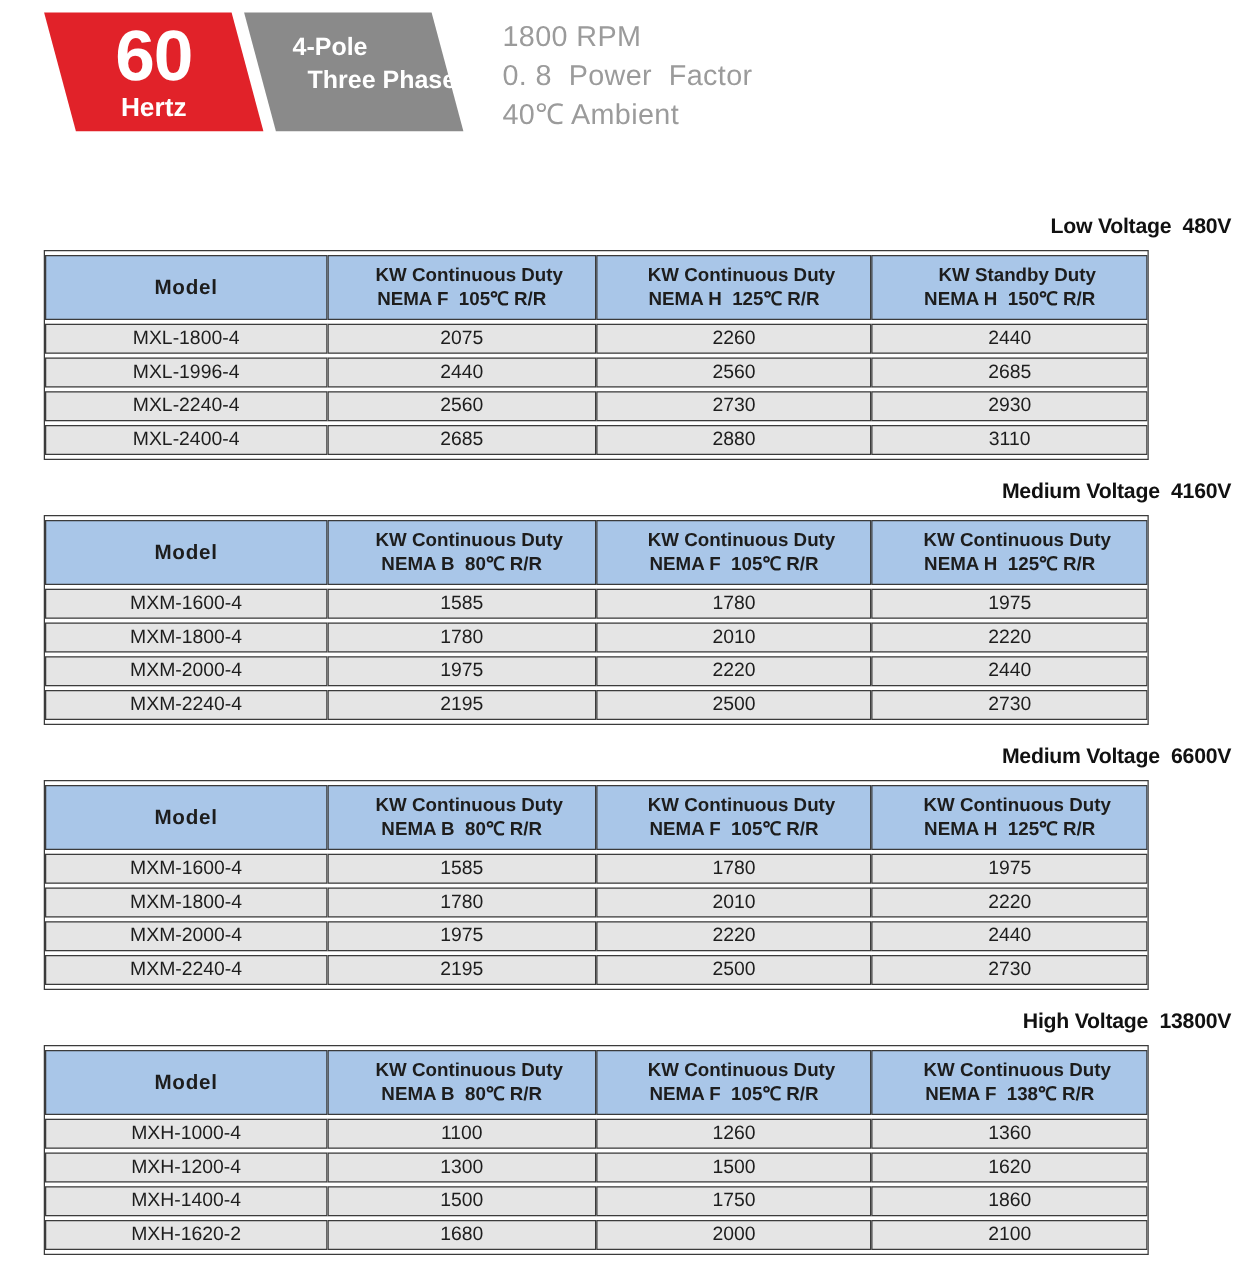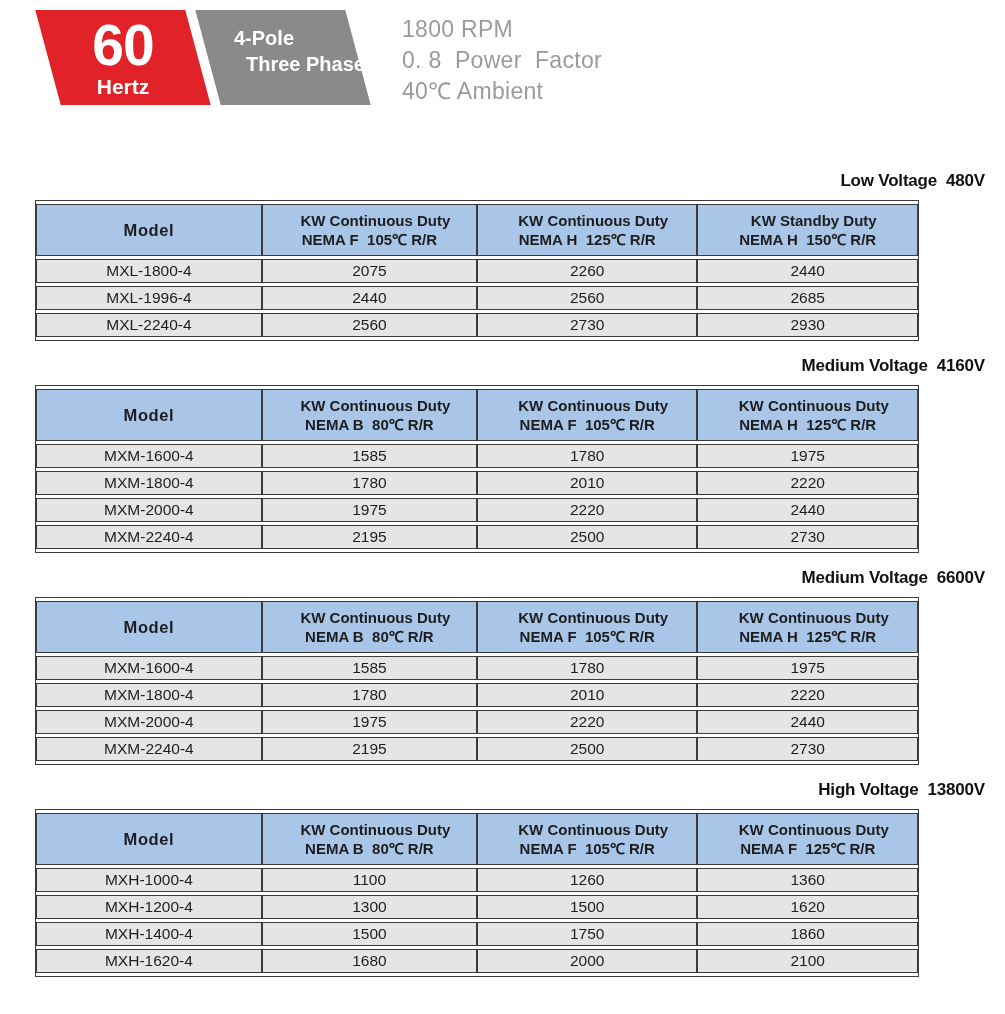--- a/index.html
+++ b/index.html
@@ -122,20 +122,26 @@
             <td>2440</td>
             <td>2560</td>
             <td>2685</td>
           </tr>
           <tr>
             <td>MXL-2240-4</td>
             <td>2560</td>
             <td>2730</td>
             <td>2930</td>
           </tr>
+          <tr>
+            <td>MXL-2400-4</td>
+            <td>2685</td>
+            <td>2880</td>
+            <td>3110</td>
+          </tr>
         </tbody>
     </table>
   </section>
 
   <section class="table-block">
     <h2 class="section-title">Medium Voltage  4160V</h2>
     <table class="spec-table">
       <colgroup>
         <col class="c1">
           <col class="c2">
@@ -264,21 +270,21 @@
             <th>
               <div class="th-line1">KW Continuous Duty</div>
               <div class="th-line2">NEMA B  80℃ R/R</div>
             </th>
             <th>
               <div class="th-line1">KW Continuous Duty</div>
               <div class="th-line2">NEMA F  105℃ R/R</div>
             </th>
             <th>
               <div class="th-line1">KW Continuous Duty</div>
-              <div class="th-line2">NEMA F  125℃ R/R</div>
+              <div class="th-line2">NEMA F  138℃ R/R</div>
             </th>
           </tr>
         </thead>
       <tbody>
           <tr>
             <td>MXH-1000-4</td>
             <td>1100</td>
             <td>1260</td>
             <td>1360</td>
           </tr>
@@ -288,21 +294,21 @@
             <td>1500</td>
             <td>1620</td>
           </tr>
           <tr>
             <td>MXH-1400-4</td>
             <td>1500</td>
             <td>1750</td>
             <td>1860</td>
           </tr>
           <tr>
-            <td>MXH-1620-4</td>
+            <td>MXH-1620-2</td>
             <td>1680</td>
             <td>2000</td>
             <td>2100</td>
           </tr>
         </tbody>
     </table>
   </section>
 </main>
 
 </body></html>

